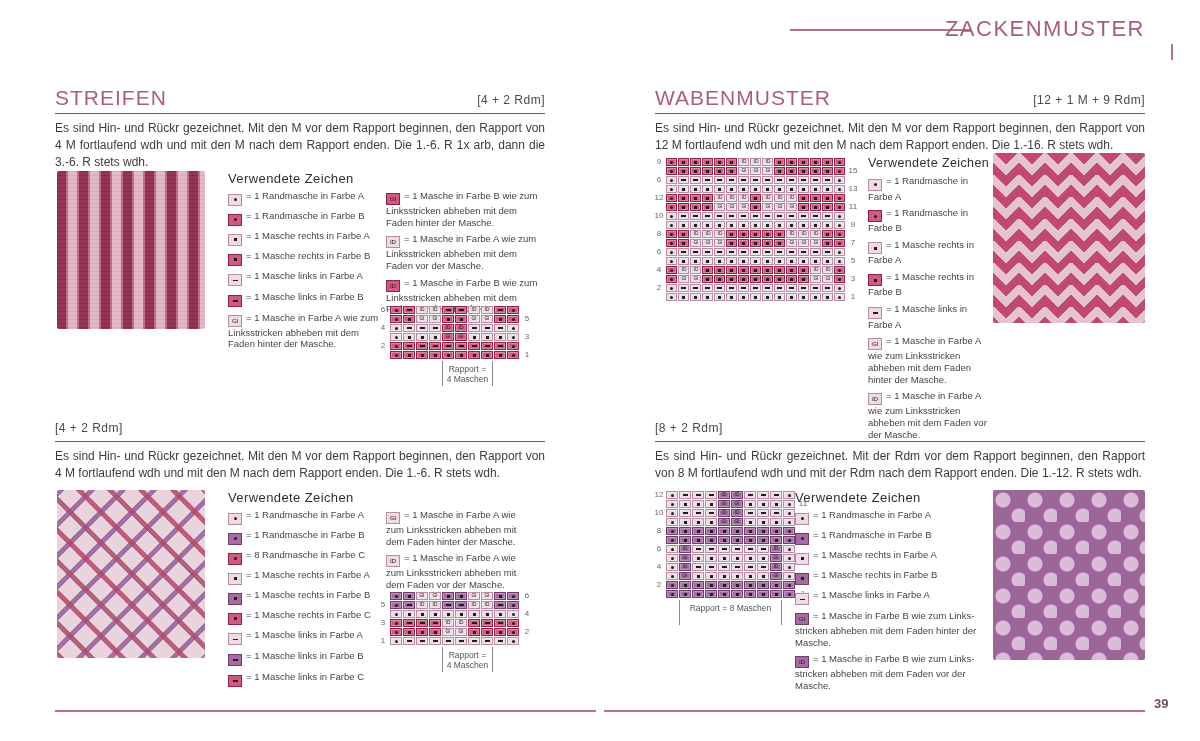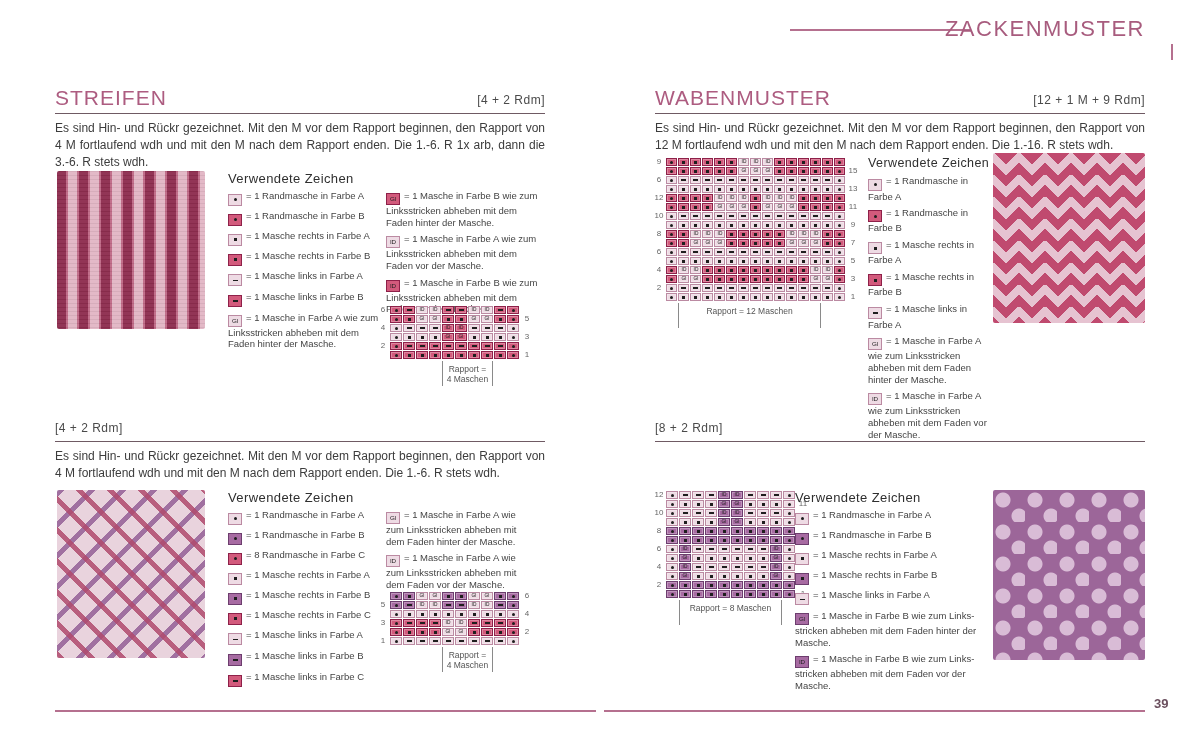--- a/index.html
+++ b/index.html
@@ -1151,23 +1151,20 @@
             <span class="g-knit"></span>
           </span>
           <span class="cell" style="background: rgb(238, 219, 228); border-color: rgb(187, 138, 162);">
             <span class="g-knit"></span>
           </span>
           <span class="cell" style="background: rgb(238, 219, 228); border-color: rgb(187, 138, 162);">
             <span class="g-dot"></span>
           </span>
           <span class="rlabel">1</span>
         </div>
-        <div class="rapport" style="margin-left: 26px; width: 141px;">
-          <div>Rapport = 12 Maschen</div>
-        </div>
       </div>
     <h3 class="legend-title">Verwendete Zeichen</h3>
     <div class="legend-col" data-col="legend_col1">
         <div class="legend-item"><span class="lbox" style="background: rgb(238, 219, 228); border-color: rgb(187, 138, 162);">
             <span class="g-dot"></span>
           </span><span class="ltext">= 1 Randmasche in Farbe A</span></div>
         <div class="legend-item"><span class="lbox" style="background: rgb(210, 90, 124); border-color: rgb(142, 32, 73);">
             <span class="g-dot"></span>
           </span><span class="ltext">= 1 Randmasche in Farbe B</span></div>
         <div class="legend-item"><span class="lbox" style="background: rgb(238, 219, 228); border-color: rgb(187, 138, 162);">
@@ -1444,20 +1441,21 @@
           <div>4  Maschen</div>
         </div>
       </div>
   </section>
 
   <section class="pattern s-waben">
     <div class="sec-head">
       <span class="sec-formula">[8 + 2 Rdm]</span>
     </div>
     <div class="sec-rule"></div>
+    <p class="sec-intro">Es sind Hin- und Rückr gezeichnet. Mit der Rdm vor dem Rapport beginnen, den Rapport von 8 M fortlaufend wdh und mit der Rdm nach dem Rapport enden. Die 1.-12. R stets wdh.</p>
     <div class="chart">
         <div class="crow">
           <span class="rlabel">12</span>
           <span class="cell" style="background: rgb(238, 219, 228); border-color: rgb(187, 138, 162);">
             <span class="g-dot"></span>
           </span>
           <span class="cell" style="background: rgb(238, 219, 228); border-color: rgb(187, 138, 162);">
             <span class="g-purl"></span>
           </span>
           <span class="cell" style="background: rgb(238, 219, 228); border-color: rgb(187, 138, 162);">

